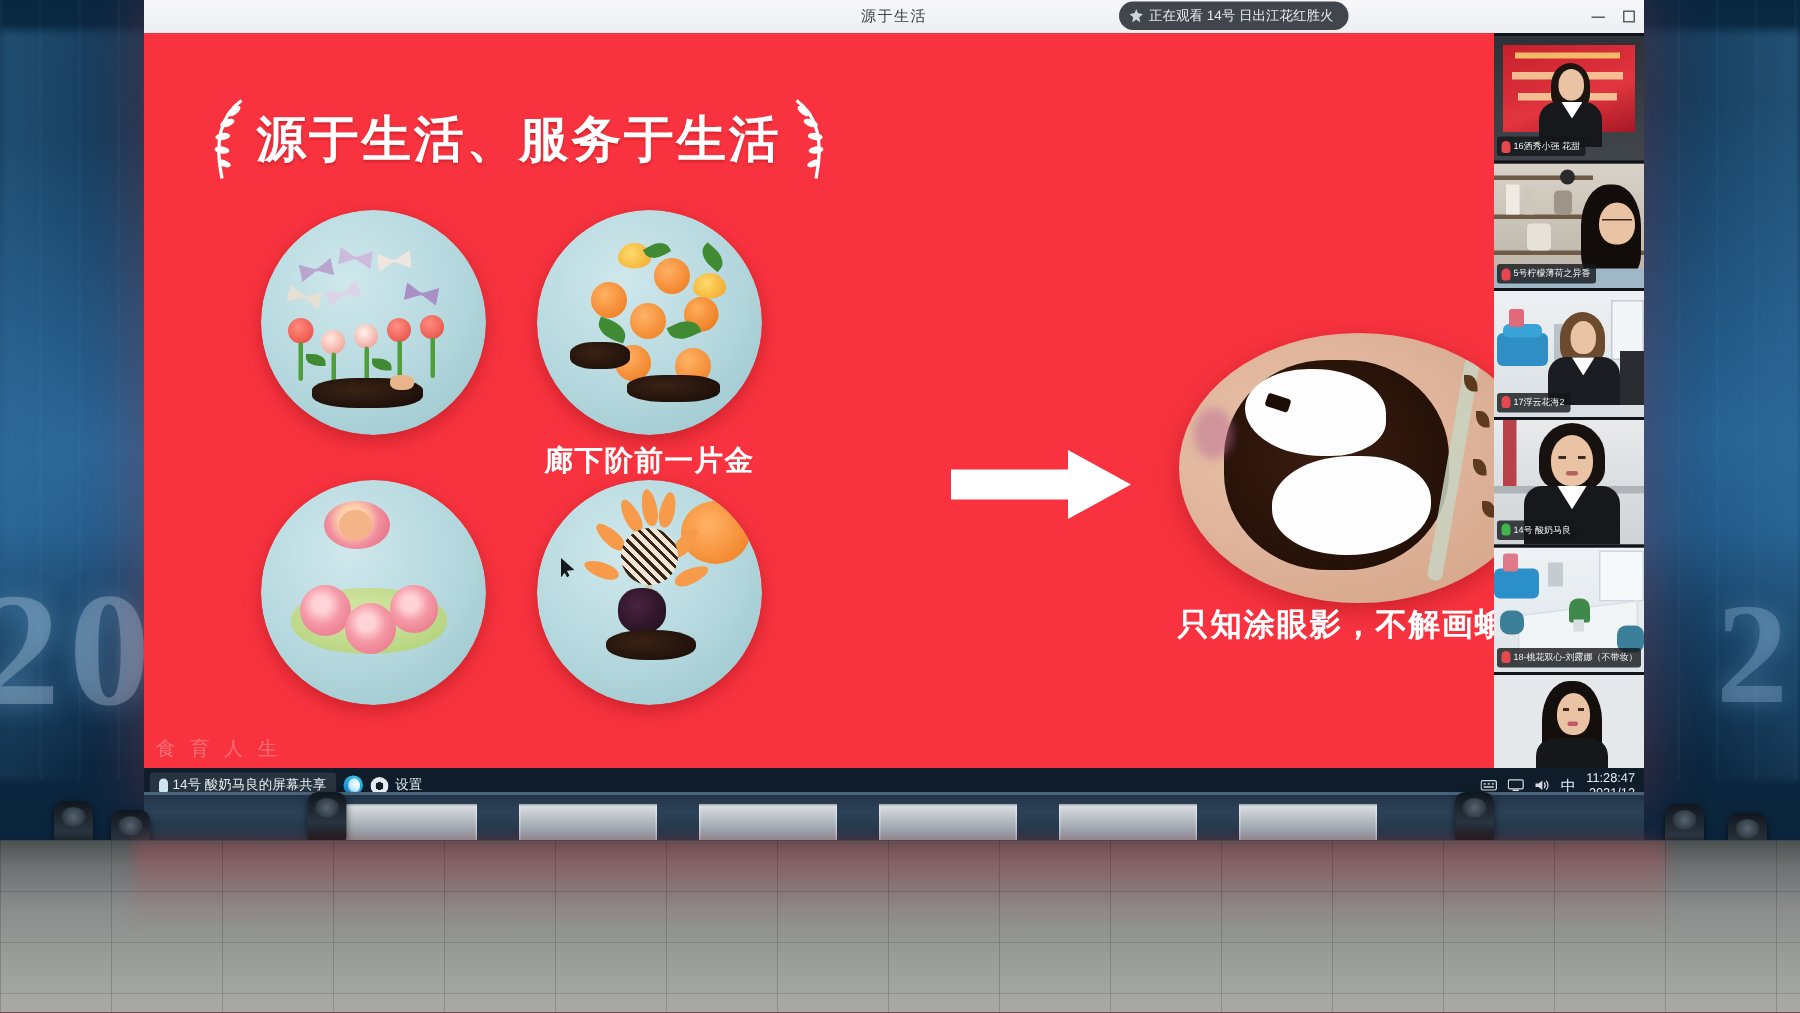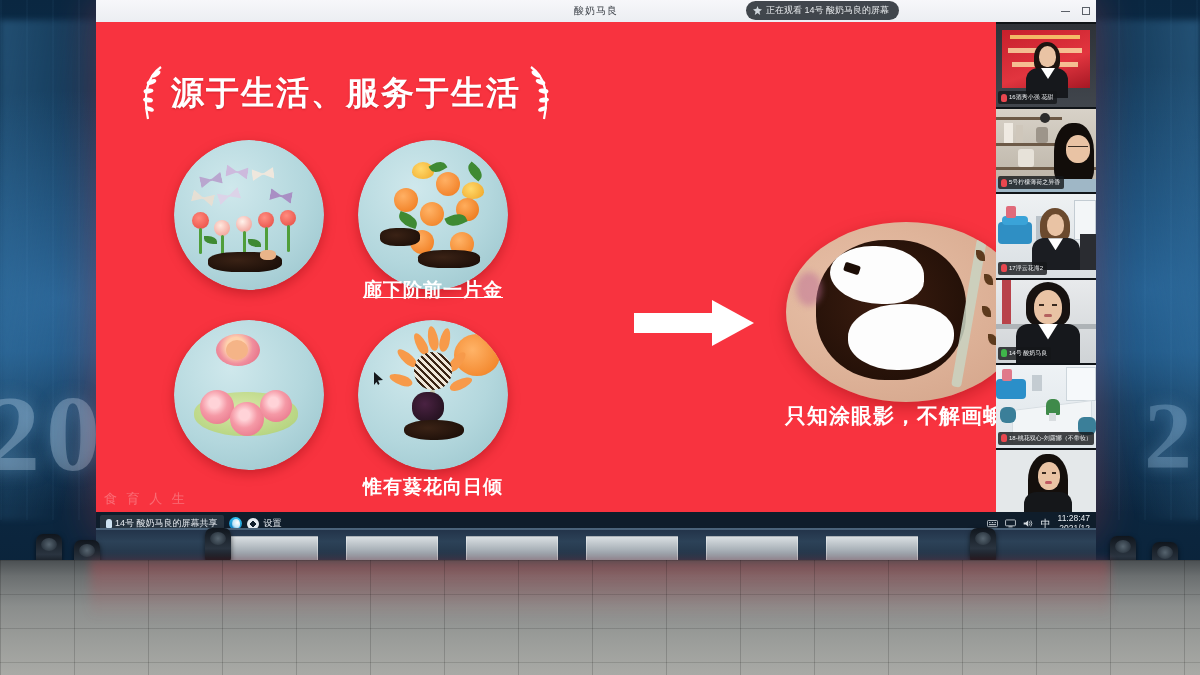--- a/index.html
+++ b/index.html
@@ -292,24 +292,24 @@
   <div id="wall-streaks"></div>
   <div id="wall-glow-left"></div>
   <div id="wall-glow-right"></div>
   <div id="decor-numerals">20</div>
   <div id="decor-numerals-right">2</div>
 </div>
 
 <div id="led-screen">
 
   <div id="window-titlebar">
-    <span id="app-title">酸奶马良</span>
+    <span id="app-title">源于生活</span>
     <div id="viewing-pill">
       <span class="pin-icon"></span>
-      <span>正在观看 14号 酸奶马良的屏幕</span>
+      <span>正在观看 14号 日出江花红胜火</span>
     </div>
     <div id="win-controls">
       <span class="wc-min"></span>
       <span class="wc-max"></span>
     </div>
   </div>
 
   <div id="slide">
 
     <div id="slide-title-wrap">
@@ -374,21 +374,21 @@
       <div class="bit tomato" style="left:98px;top:58px;width:23px;height:23px;background:radial-gradient(circle at 38% 34%,#ffad5c,#e96f10)"></div>
       <div class="bit tomato" style="left:52px;top:90px;width:24px;height:24px;background:radial-gradient(circle at 38% 34%,#ffb064,#ee7516)"></div>
       <div class="bit tomato" style="left:92px;top:92px;width:24px;height:24px;background:radial-gradient(circle at 38% 34%,#ffb367,#ef7a1b)"></div>
       <div class="bit leaf" style="left:72px;top:22px;width:16px;height:10px;transform:rotate(-30deg)"></div>
       <div class="bit leaf" style="left:40px;top:74px;width:20px;height:12px;transform:rotate(20deg)"></div>
       <div class="bit leaf" style="left:88px;top:74px;width:20px;height:12px;transform:rotate(-25deg)"></div>
       <div class="bit leaf" style="left:108px;top:26px;width:18px;height:11px;transform:rotate(40deg)"></div>
       <div class="bit darkbits" style="left:22px;top:88px;width:40px;height:18px;border-radius:40%;background:radial-gradient(ellipse at 40% 40%,#3a2215,#170c06)"></div>
       <div class="bit darkbits" style="left:60px;top:110px;width:62px;height:18px;border-radius:40%;background:radial-gradient(ellipse at 40% 40%,#3a2215,#150a05)"></div>
     </div>
-    <div class="caption" style="left:232px; top:255px; width:210px;text-decoration:underline;">廊下阶前一片金</div>
+    <div class="caption" style="left:232px; top:272px; width:210px;">廊下阶前一片金</div>
 
     <div class="plate" style="left:78px; top:298px; width:150px; height:150px;">
       <div class="plate-bg"></div>
       <div class="bit" style="left:42px;top:14px;width:44px;height:32px;border-radius:50%;background:radial-gradient(circle at 45% 40%,#ffd2ad 30%,#f08f9e 55%,#e2627b 100%);"></div>
       <div class="bit" style="left:52px;top:20px;width:22px;height:20px;border-radius:50%;background:#f5b487"></div>
       <div class="bit" style="left:20px;top:72px;width:104px;height:44px;border-radius:48%;background:radial-gradient(ellipse at 45% 40%,#d8e8a8,#b9d684 70%,#a4c872)"></div>
       <div class="bit" style="left:26px;top:70px;width:34px;height:34px;border-radius:50%;background:radial-gradient(circle at 42% 38%,#ffd3d8 18%,#f599a6 45%,#e36b82 100%)"></div>
       <div class="bit" style="left:56px;top:82px;width:34px;height:34px;border-radius:50%;background:radial-gradient(circle at 42% 38%,#ffd3d8 18%,#f599a6 45%,#e36b82 100%)"></div>
       <div class="bit" style="left:86px;top:70px;width:32px;height:32px;border-radius:50%;background:radial-gradient(circle at 42% 38%,#ffd3d8 18%,#f599a6 45%,#e36b82 100%)"></div>
     </div>
@@ -401,21 +401,20 @@
       <div class="bit petal" style="left:82px;top:8px;width:10px;height:24px;background:#f79a4a;transform:rotate(12deg)"></div>
       <div class="bit petal" style="left:44px;top:26px;width:10px;height:24px;background:#f79a4a;transform:rotate(-48deg)"></div>
       <div class="bit petal" style="left:94px;top:30px;width:10px;height:24px;background:#f79a4a;transform:rotate(40deg)"></div>
       <div class="bit petal" style="left:38px;top:48px;width:10px;height:24px;background:#f79a4a;transform:rotate(-70deg)"></div>
       <div class="bit petal" style="left:98px;top:52px;width:10px;height:24px;background:#f79a4a;transform:rotate(66deg)"></div>
       <div class="bit" style="left:56px;top:32px;width:38px;height:38px;border-radius:50%;background:repeating-linear-gradient(45deg,#efe6d8 0 3px,#3a2414 3px 5px)"></div>
       <div class="bit stem" style="left:72px;top:70px;width:5px;height:26px;background:#c9ccae"></div>
       <div class="bit darkbits" style="left:54px;top:72px;width:32px;height:30px;border-radius:45%;background:radial-gradient(ellipse at 40% 40%,#4a2242,#1a0d16)"></div>
       <div class="bit darkbits" style="left:46px;top:100px;width:60px;height:20px;border-radius:45%;background:radial-gradient(ellipse at 40% 40%,#3a2215,#160b06)"></div>
     </div>
-    <div class="caption" style="left:232px; top:452px; width:210px;">惟有葵花向日倾</div>
 
     <div id="arrow">
       <div id="arrow-body"></div>
       <div id="arrow-head"></div>
     </div>
 
     <div id="result-oval">
       <div class="bit" style="left:30px;top:18px;width:150px;height:140px;border-radius:46%;background:radial-gradient(ellipse at 45% 45%,#3c1d10,#1b0c05);"></div>
       <div class="bit" style="left:44px;top:24px;width:94px;height:58px;border-radius:46% 52% 40% 56%;background:#fdfdfd;"></div>
       <div class="bit" style="left:62px;top:82px;width:106px;height:66px;border-radius:50% 44% 52% 46%;background:#fdfdfd;"></div>

